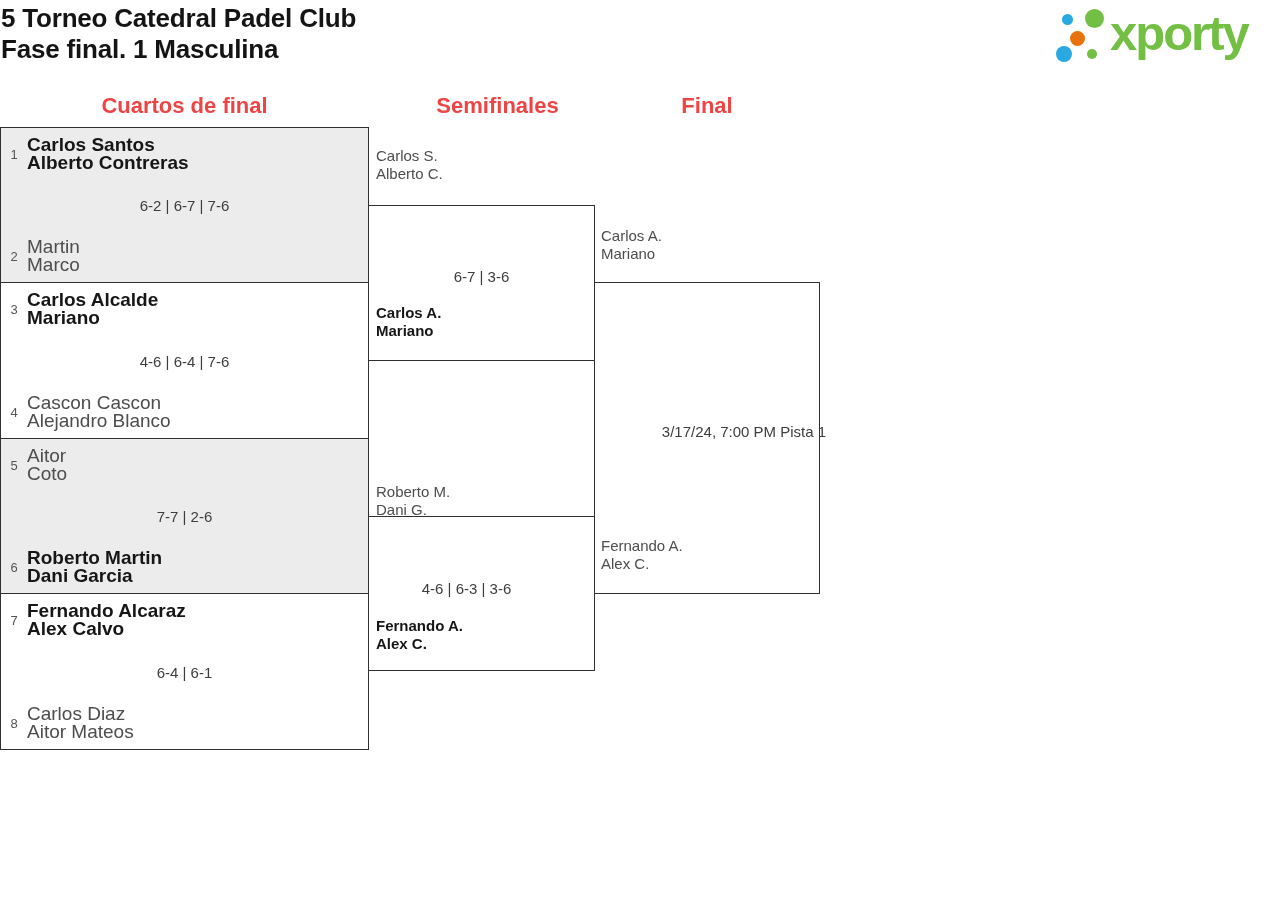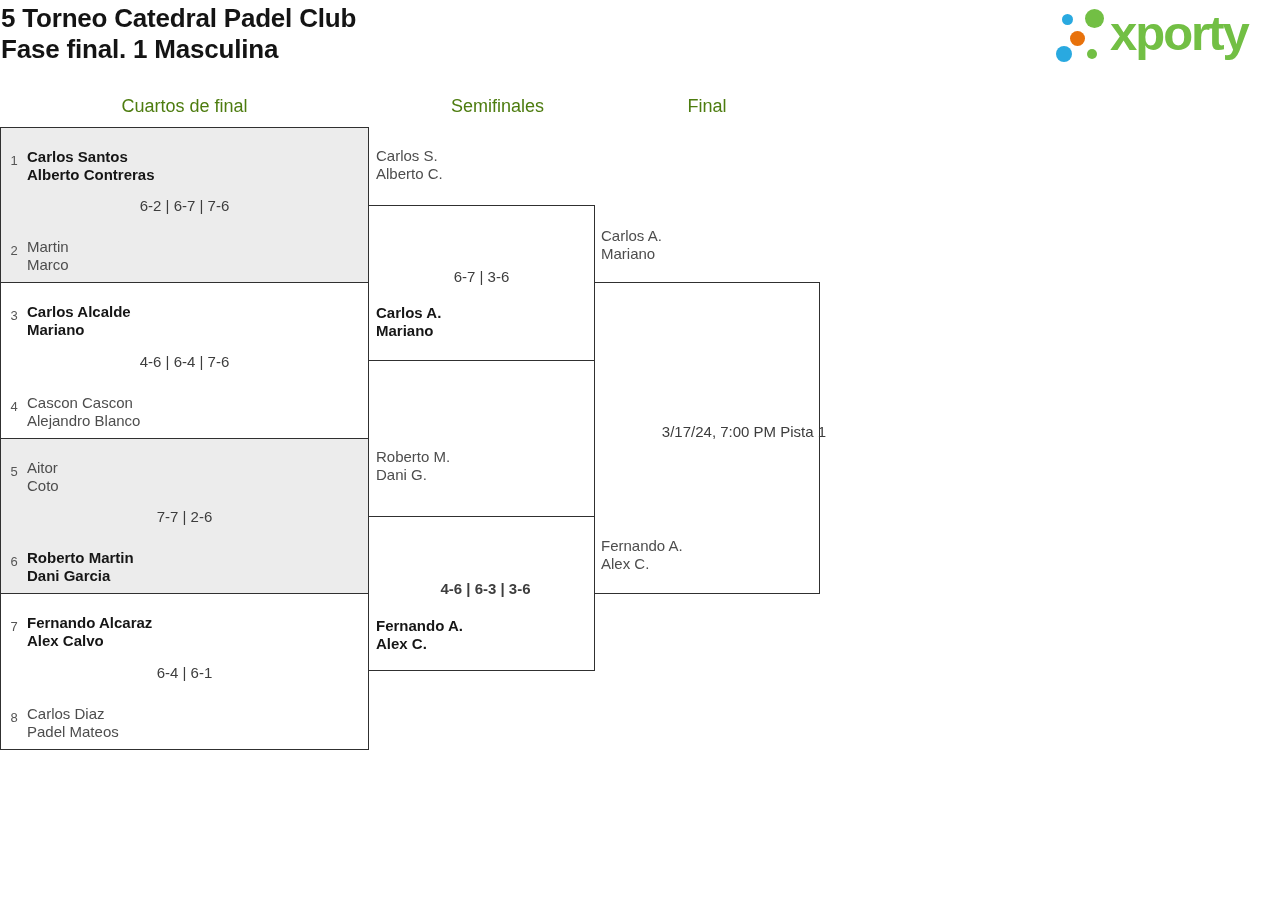--- a/index.html
+++ b/index.html
@@ -13,54 +13,54 @@
   .logo{position:absolute;left:1050px;top:0;width:230px;height:75px;cursor:pointer;}
   .dot{position:absolute;border-radius:50%;}
   .dot-blue-sm {left:12px;top:14px;width:11px;height:11px;background:var(--logo-blue,#29a9e0);}
   .dot-green-lg{left:35px;top:9px;width:19px;height:19px;background:var(--logo-green,#72bf44);}
   .dot-orange  {left:20px;top:31px;width:15px;height:15px;background:var(--logo-orange,#e8720c);}
   .dot-blue-lg {left:6px;top:46px;width:16px;height:16px;background:var(--logo-blue,#29a9e0);}
   .dot-green-sm{left:37px;top:49px;width:10px;height:10px;background:var(--logo-green,#72bf44);}
   .wordmark{position:absolute;left:60px;top:9px;font-size:49px;font-weight:700;
     letter-spacing:-2px;color:var(--logo-green,#72bf44);line-height:1;}
   
-  .col-head{position:absolute;top:97px;font-size:18px;line-height:18px;font-weight:400;
-    text-align:center;color:#4d7c0f;}
+  .col-head{position:absolute;top:97px;font-size:22px;line-height:18px;font-weight:700;
+    text-align:center;color:#ef4444;}
   .ch-qf{left:0;width:369px;}
   .ch-sf{left:384px;width:227px;}
   .ch-final{left:594px;width:226px;}
   
   .box{position:absolute;border:1px solid var(--line-color,#303030);box-sizing:border-box;}
   .qf{left:0;width:369px;}
   .qf1{top:127px;height:156px;background:var(--shade,#ececec);}
   .qf2{top:282px;height:157px;background:#fff;}
   .qf3{top:438px;height:156px;background:var(--shade,#ececec);}
   .qf4{top:593px;height:157px;background:#fff;}
   .sf{left:368px;width:227px;background:#fff;}
   .sf1{top:205px;height:156px;}
   .sf2{top:516px;height:155px;}
   .final-box{left:594px;width:226px;top:282px;height:312px;background:#fff;}
   
   .team-row{position:absolute;left:0;display:flex;align-items:center;}
   .team-row.top{top:8px;}
   .team-row.bottom{bottom:8px;}
   .seed{width:26px;text-align:center;font-size:13px;color:var(--seed-color,#555);flex:none;}
-  .team{font-size:15px;line-height:18px;color:var(--team-color,#4d4d4d);margin-top:12px;}
+  .team{font-size:19px;line-height:18px;color:var(--team-color,#4d4d4d);}
   .team.winner{font-weight:700;color:var(--winner-color,#161616);}
   .score{position:absolute;left:0;top:50%;transform:translateY(-50%);width:100%;
     text-align:center;font-size:15px;color:var(--score-color,#3d3d3d);}
   .team-label{position:absolute;font-size:15px;line-height:18px;color:var(--team-color,#4d4d4d);}
   .team-label.winner{font-weight:700;color:var(--winner-color,#161616);}
   .float-score{position:absolute;text-align:center;font-size:15px;color:var(--score-color,#3d3d3d);line-height:18px;margin-top:32px;}
   .score-sf1{left:368px;top:236px;width:227px;}
-  .score-sf2{left:372px;top:548px;width:227px;font-weight:bold;}
+  .score-sf2{left:353px;top:548px;width:227px;}
   .final-schedule{left:594px;top:391px;width:226px;padding-left:37px;}
   .lbl-sf1-t1{left:376px;top:147px;}
   .lbl-sf1-t2{left:376px;top:304px;}
-  .lbl-sf2-t1{left:376px;top:448px;}
+  .lbl-sf2-t1{left:376px;top:483px;}
   .lbl-sf2-t2{left:376px;top:617px;}
   .lbl-final-t1{left:601px;top:227px;}
   .lbl-final-t2{left:601px;top:537px;}
 </style>
 </head>
 <body>
 
 <div class="canvas">
 
   <div class="page-title">
@@ -141,21 +141,21 @@
       <div class="team winner">
         <div>Fernando Alcaraz</div>
         <div>Alex Calvo</div>
       </div>
     </div>
     <div class="score">6-4 | 6-1</div>
     <div class="team-row bottom">
       <span class="seed">8</span>
       <div class="team">
         <div>Carlos Diaz</div>
-        <div>Padel Mateos</div>
+        <div>Aitor Mateos</div>
       </div>
     </div>
   </div>
 
   <div class="box sf sf1"></div>
   <div class="box sf sf2"></div>
   <div class="box final-box"></div>
 
   <div class="team-label lbl-sf1-t1">
     <div>Carlos S.</div>

